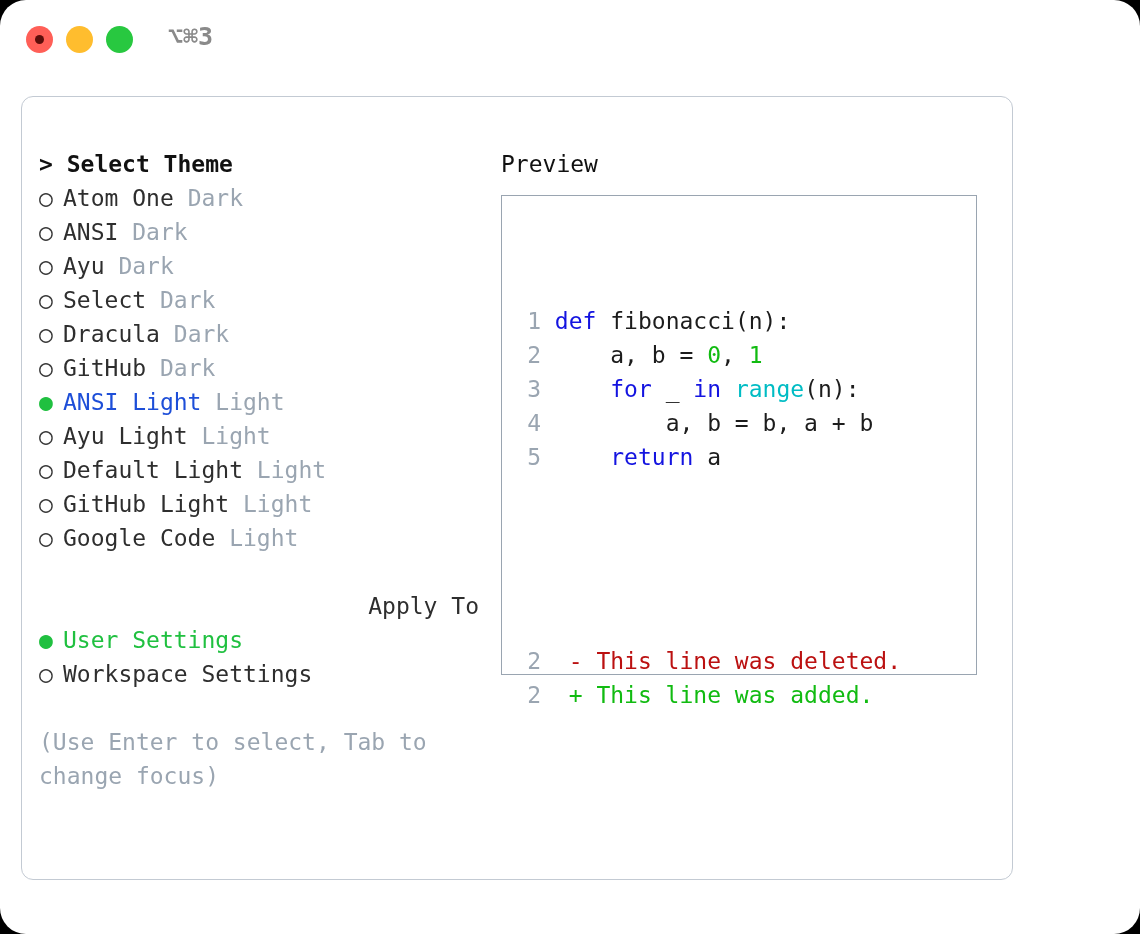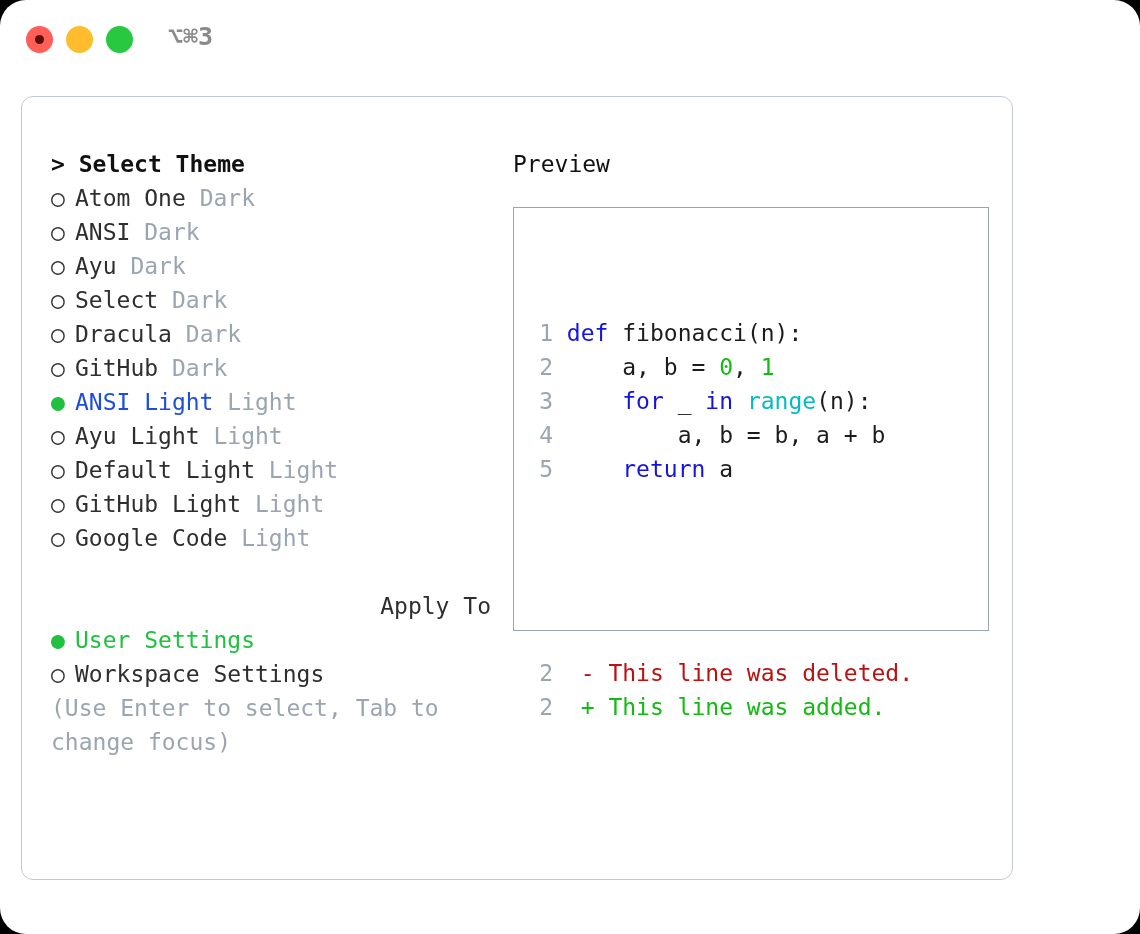--- a/index.html
+++ b/index.html
@@ -67,21 +67,21 @@
     width: 992px;
     height: 784px;
     box-sizing: border-box;
     border: 1.6px solid #c3cad3;
     border-radius: 12px;
     background: #ffffff;
   }
 
   #cols {
     position: absolute;
-    left: 12px; top: 0;
+    left: 0; top: 0;
     width: 100%; height: 100%;
   }
 
   
   #left {
     position: absolute;
     left: 17px;
     top: 50px;
     width: 440px;
   }
@@ -122,20 +122,21 @@
     color: #2e2e2e;
     white-space: pre;
     margin-top: 34px;
     text-align: right;
   }
 
   .apply-label { color: #2e2e2e; }
   .apply-label.sel { color: #20c040; }
 
   #hint {
+    margin-top: 34px;
     font-size: 23px;
     line-height: 34px;
     color: #9aa5b1;
     width: 400px;
   }
 
   
   #right {
     position: absolute;
     left: 479px;
@@ -143,23 +144,23 @@
     width: 480px;
   }
   #preview-title {
     font-size: 23px;
     line-height: 34px;
     color: #111111;
     white-space: pre;
   }
 
   #preview-box {
-    margin-top: 26px;
+    margin-top: 14px;
     width: 476px;
-    height: 424px;
+    height: 480px;
     box-sizing: border-box;
     border: 1.6px solid #9aa5b1;
     background: #ffffff;
     position: relative;
   }
 
   #code {
     position: absolute;
     left: 13px;
     top: 40px;

